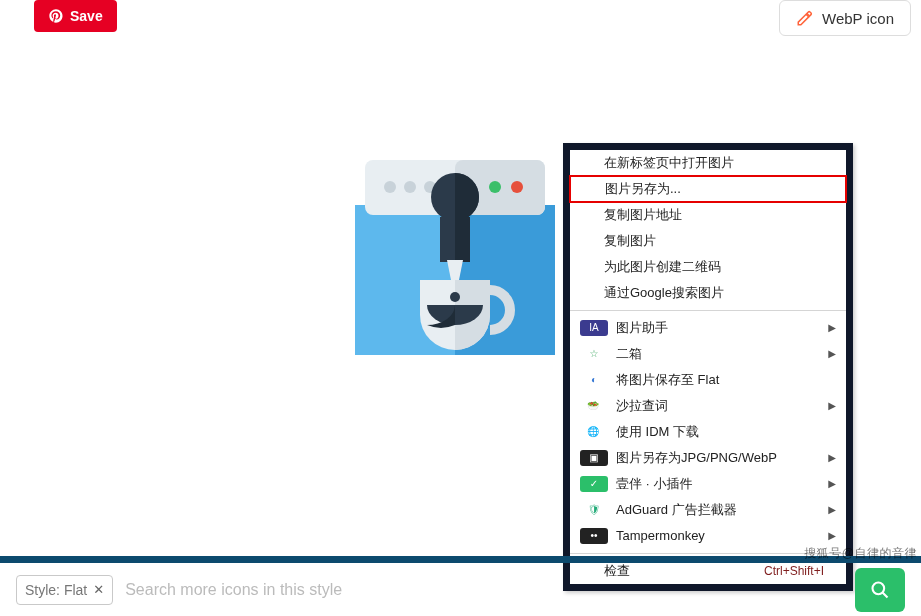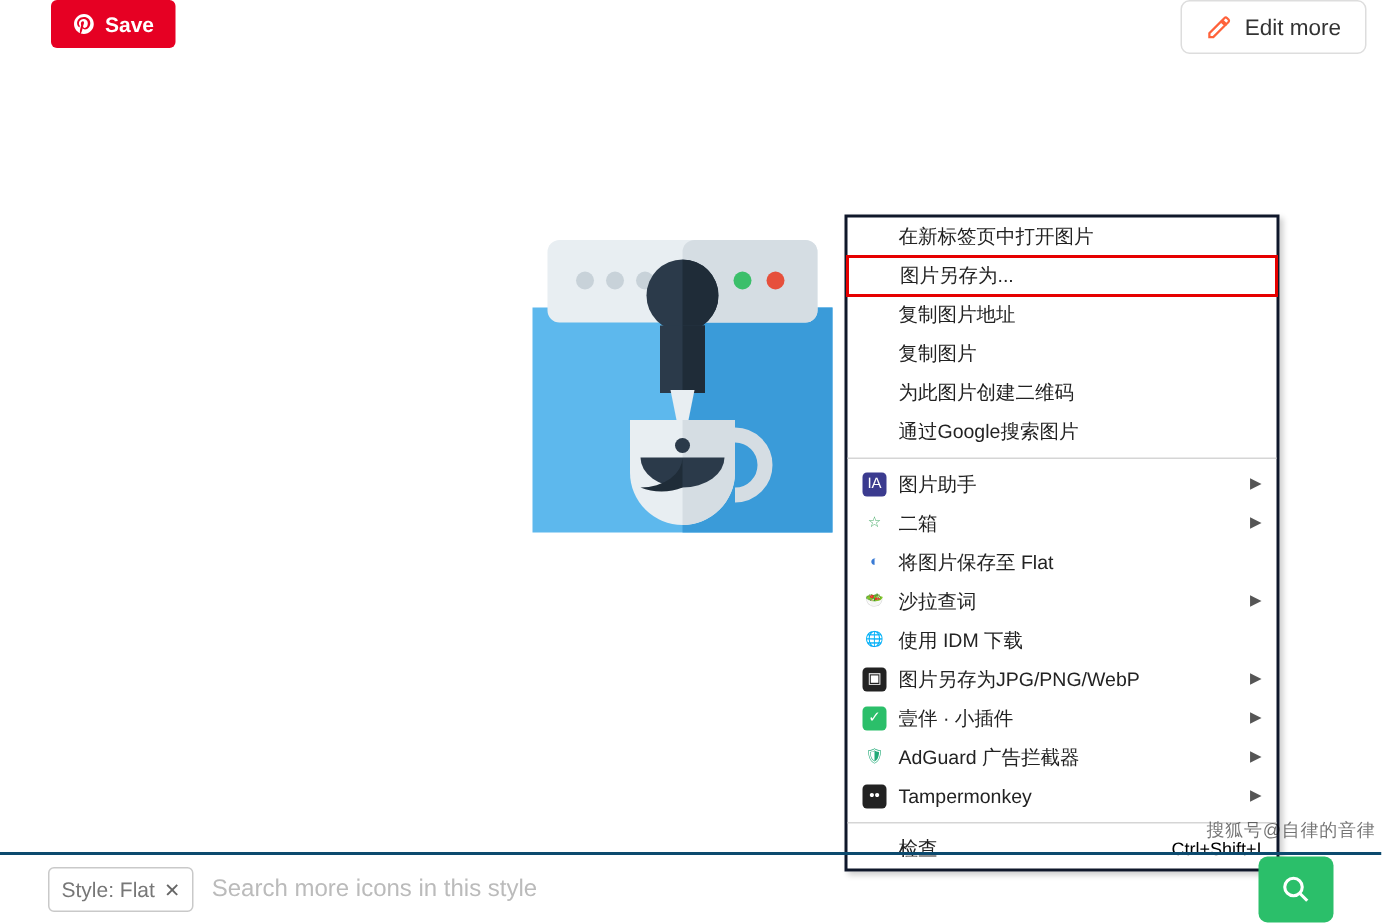--- a/index.html
+++ b/index.html
@@ -54,21 +54,21 @@
     display: flex;
     justify-content: center;
     align-items: center;
   }
 
   .context-menu {
     position: absolute;
     left: 563px; top: 143px;
     width: 290px;
     background: #fff;
-    border: 2px solid #0f172a;
+    border: 7px solid #0f172a;
     box-shadow: 2px 2px 4px rgba(0,0,0,0.2);
     font-size: 13px;
     color: #222;
   }
   .menu-item {
     padding: 4px 30px 4px 10px;
     line-height: 18px;
     cursor: default;
     position: relative;
     display: flex;
@@ -89,43 +89,43 @@
   .menu-item .arrow {
     position: absolute;
     right: 10px;
     top: 50%;
     transform: translateY(-50%);
     font-size: 10px;
     color: #555;
   }
   .menu-item .shortcut {
     position: absolute;
-    right: 10px;
-    color: #000000;
+    right: 22px;
+    color: #7f1d1d;
     font-size: 12px;
   }
   .menu-item .ext-icon {
-    width: 16px; height: 16px;
+    width: 28px; height: 16px;
     display: inline-flex;
     align-items: center;
     justify-content: center;
     font-size: 10px;
     border-radius: 3px;
     flex-shrink: 0;
   }
   .menu-item.no-icon { padding-left: 34px; }
 
   .bottom-bar {
     position: absolute;
     left: 0; right: 0; bottom: 0;
-    height: 48px;
-    border-top: 2px solid #0c4a6e;
-    display: flex;
-    align-items: center;
-    padding: 0 32px;
+    height: 60px;
+    border-top: 7px solid #0c4a6e;
+    display: flex;
+    align-items: center;
+    padding: 0 16px;
     gap: 12px;
   }
   .chip {
     border: 1px solid #c9c9c9;
     border-radius: 4px;
     padding: 6px 8px;
     font-size: 14px;
     color: #777;
     display: flex;
     align-items: center;
@@ -179,21 +179,21 @@
         <path d="M3 17.5V21h3.5L17 10.5 13.5 7 3 17.5z" fill="none" stroke="url(#g)" stroke-width="2"></path>
         <path d="M14.5 6l3.5 3.5 2-2c.6-.6.6-1.5 0-2.1l-1.4-1.4c-.6-.6-1.5-.6-2.1 0l-2 2z" fill="none" stroke="url(#g)" stroke-width="2"></path>
         <defs>
           <linearGradient id="g" x1="0" y1="0" x2="24" y2="24">
             <stop offset="0" stop-color="#ff5e3a"></stop>
             <stop offset=".5" stop-color="#ffcb3a"></stop>
             <stop offset="1" stop-color="#3a7bd5"></stop>
           </linearGradient>
         </defs>
       </svg>
-    <span>Edit more</span>
+    <span>WebP icon</span>
   </button>
 </div>
 
 <div class="icon-preview">
   <svg width="220" height="220" viewBox="0 0 220 220">
     <rect x="10" y="60" width="200" height="150" fill="#5db8ed"></rect>
     <rect x="110" y="60" width="100" height="150" fill="#3a9bd9"></rect>
     <rect x="20" y="15" width="180" height="55" rx="8" fill="#e8eef2"></rect>
     <rect x="110" y="15" width="90" height="55" rx="8" fill="#d5dde3"></rect>
     <circle cx="45" cy="42" r="6" fill="#c8d2d9"></circle>

